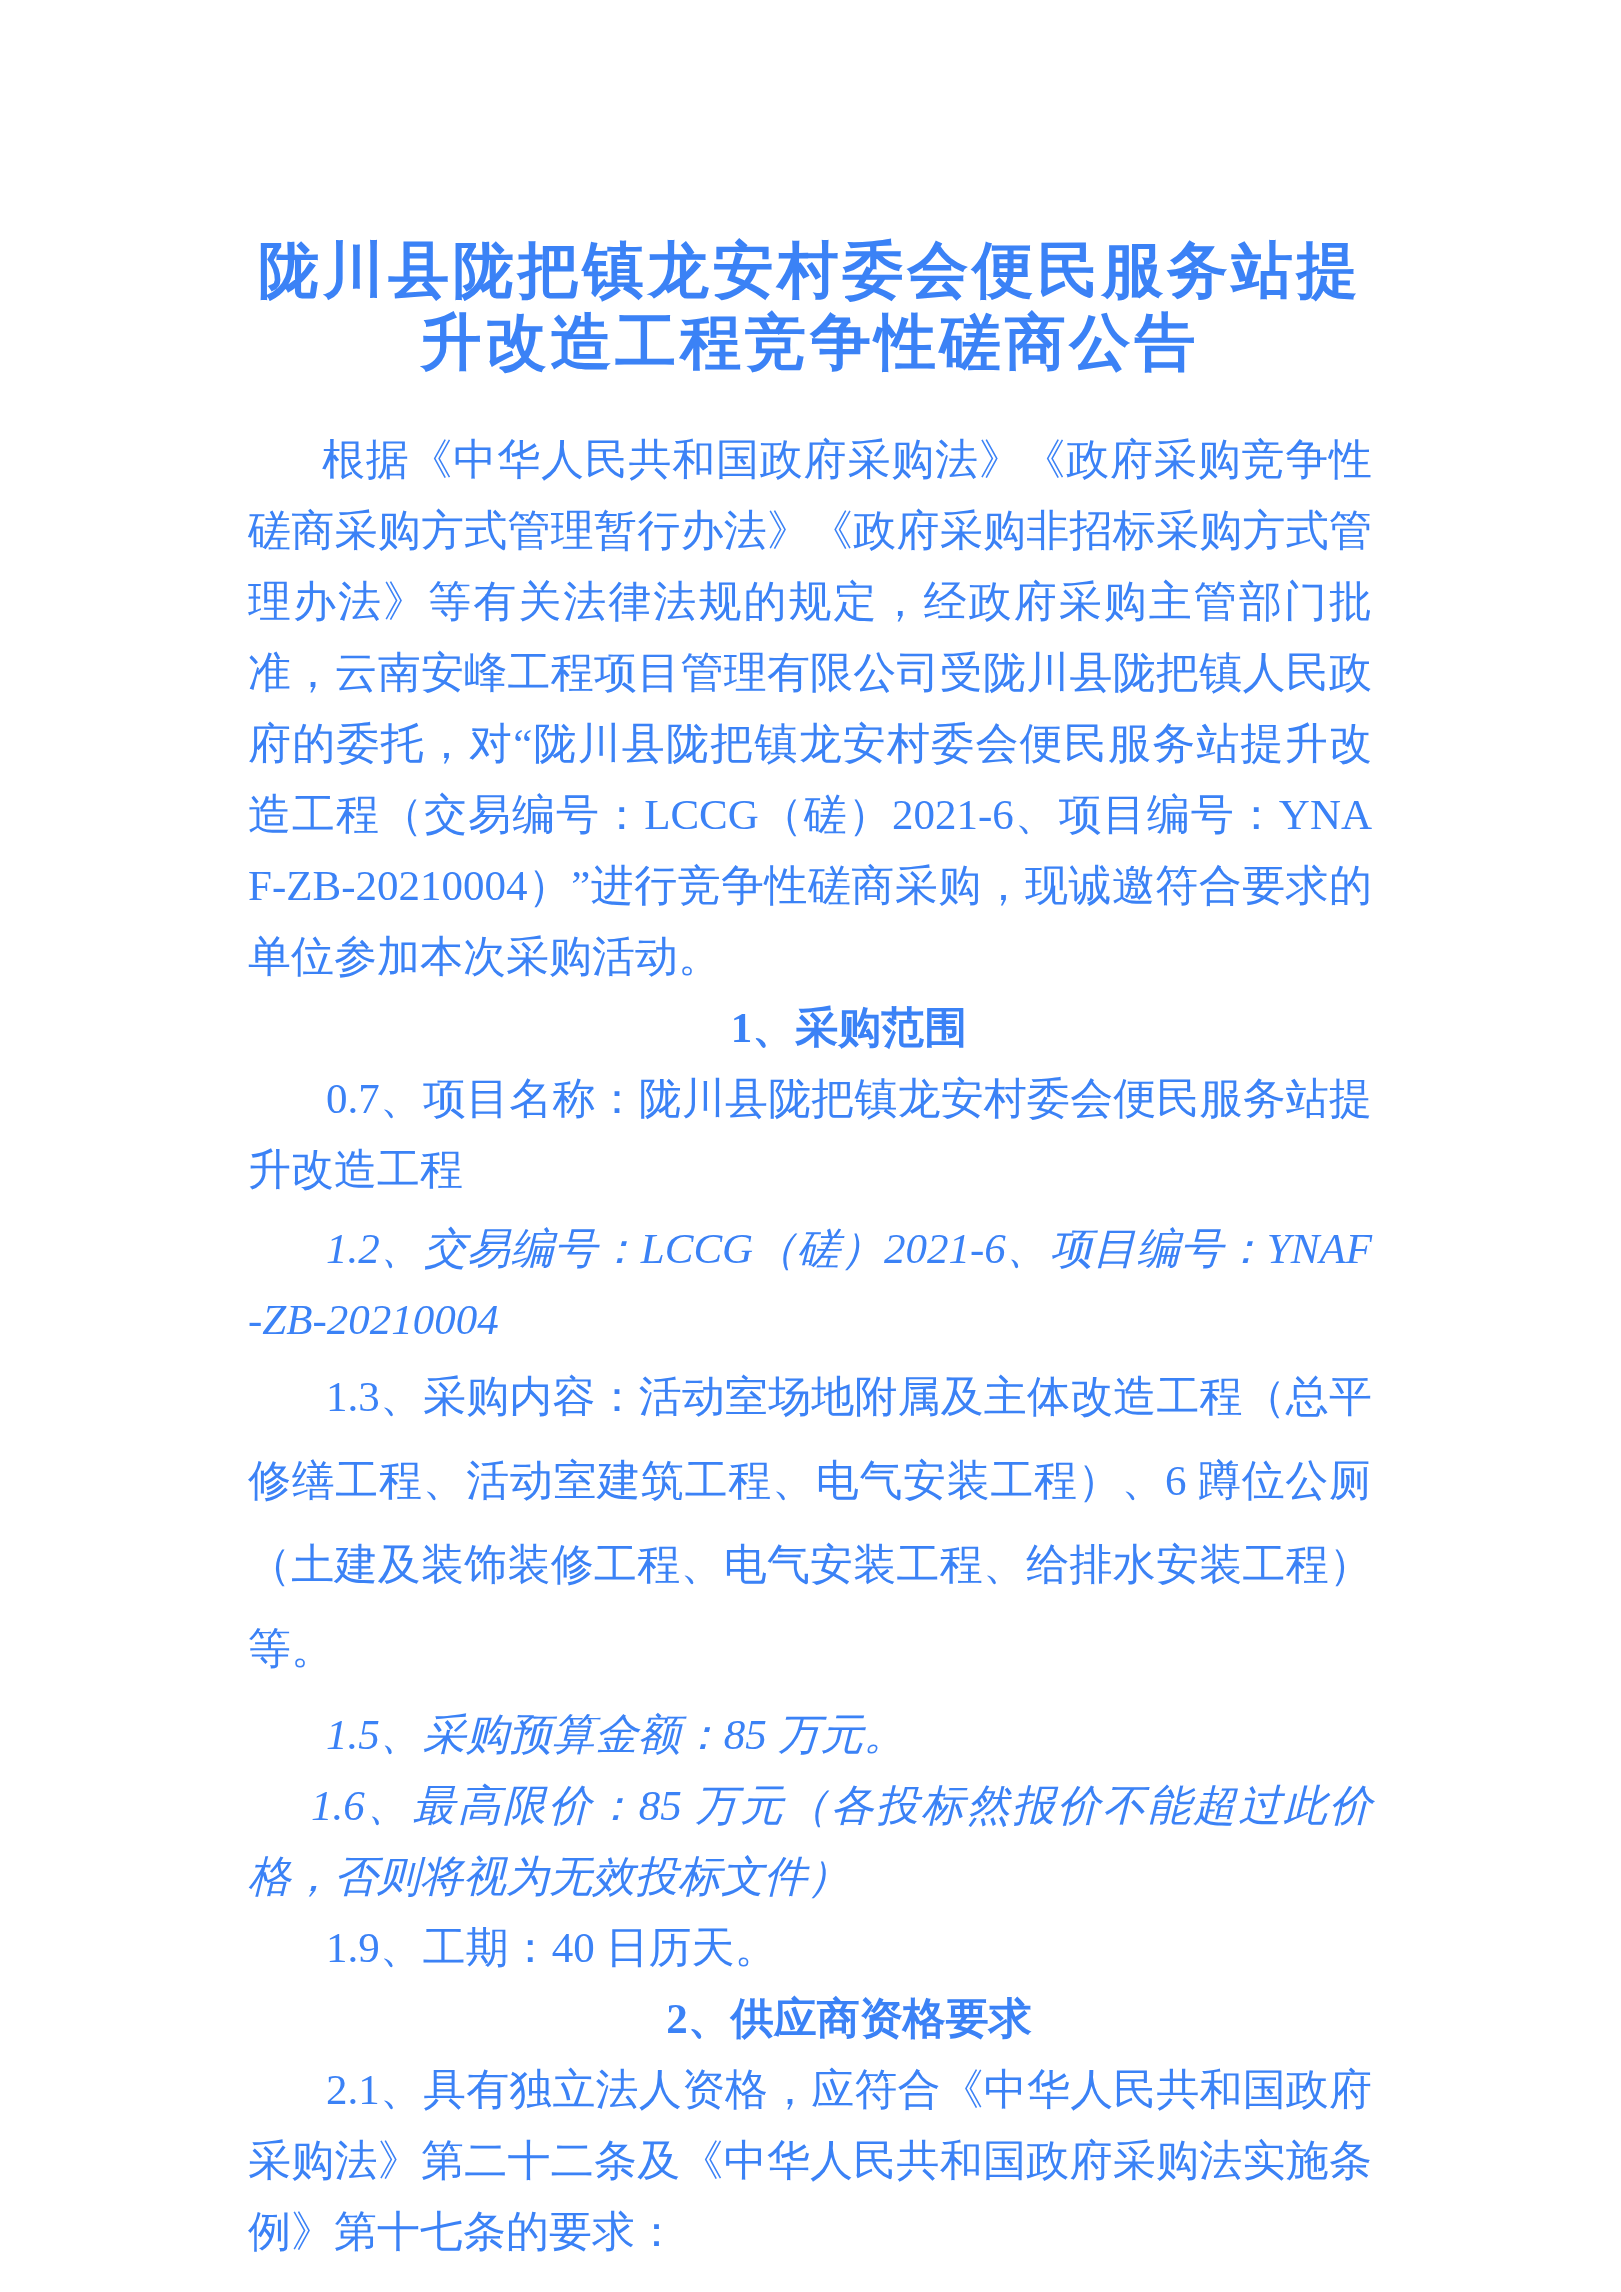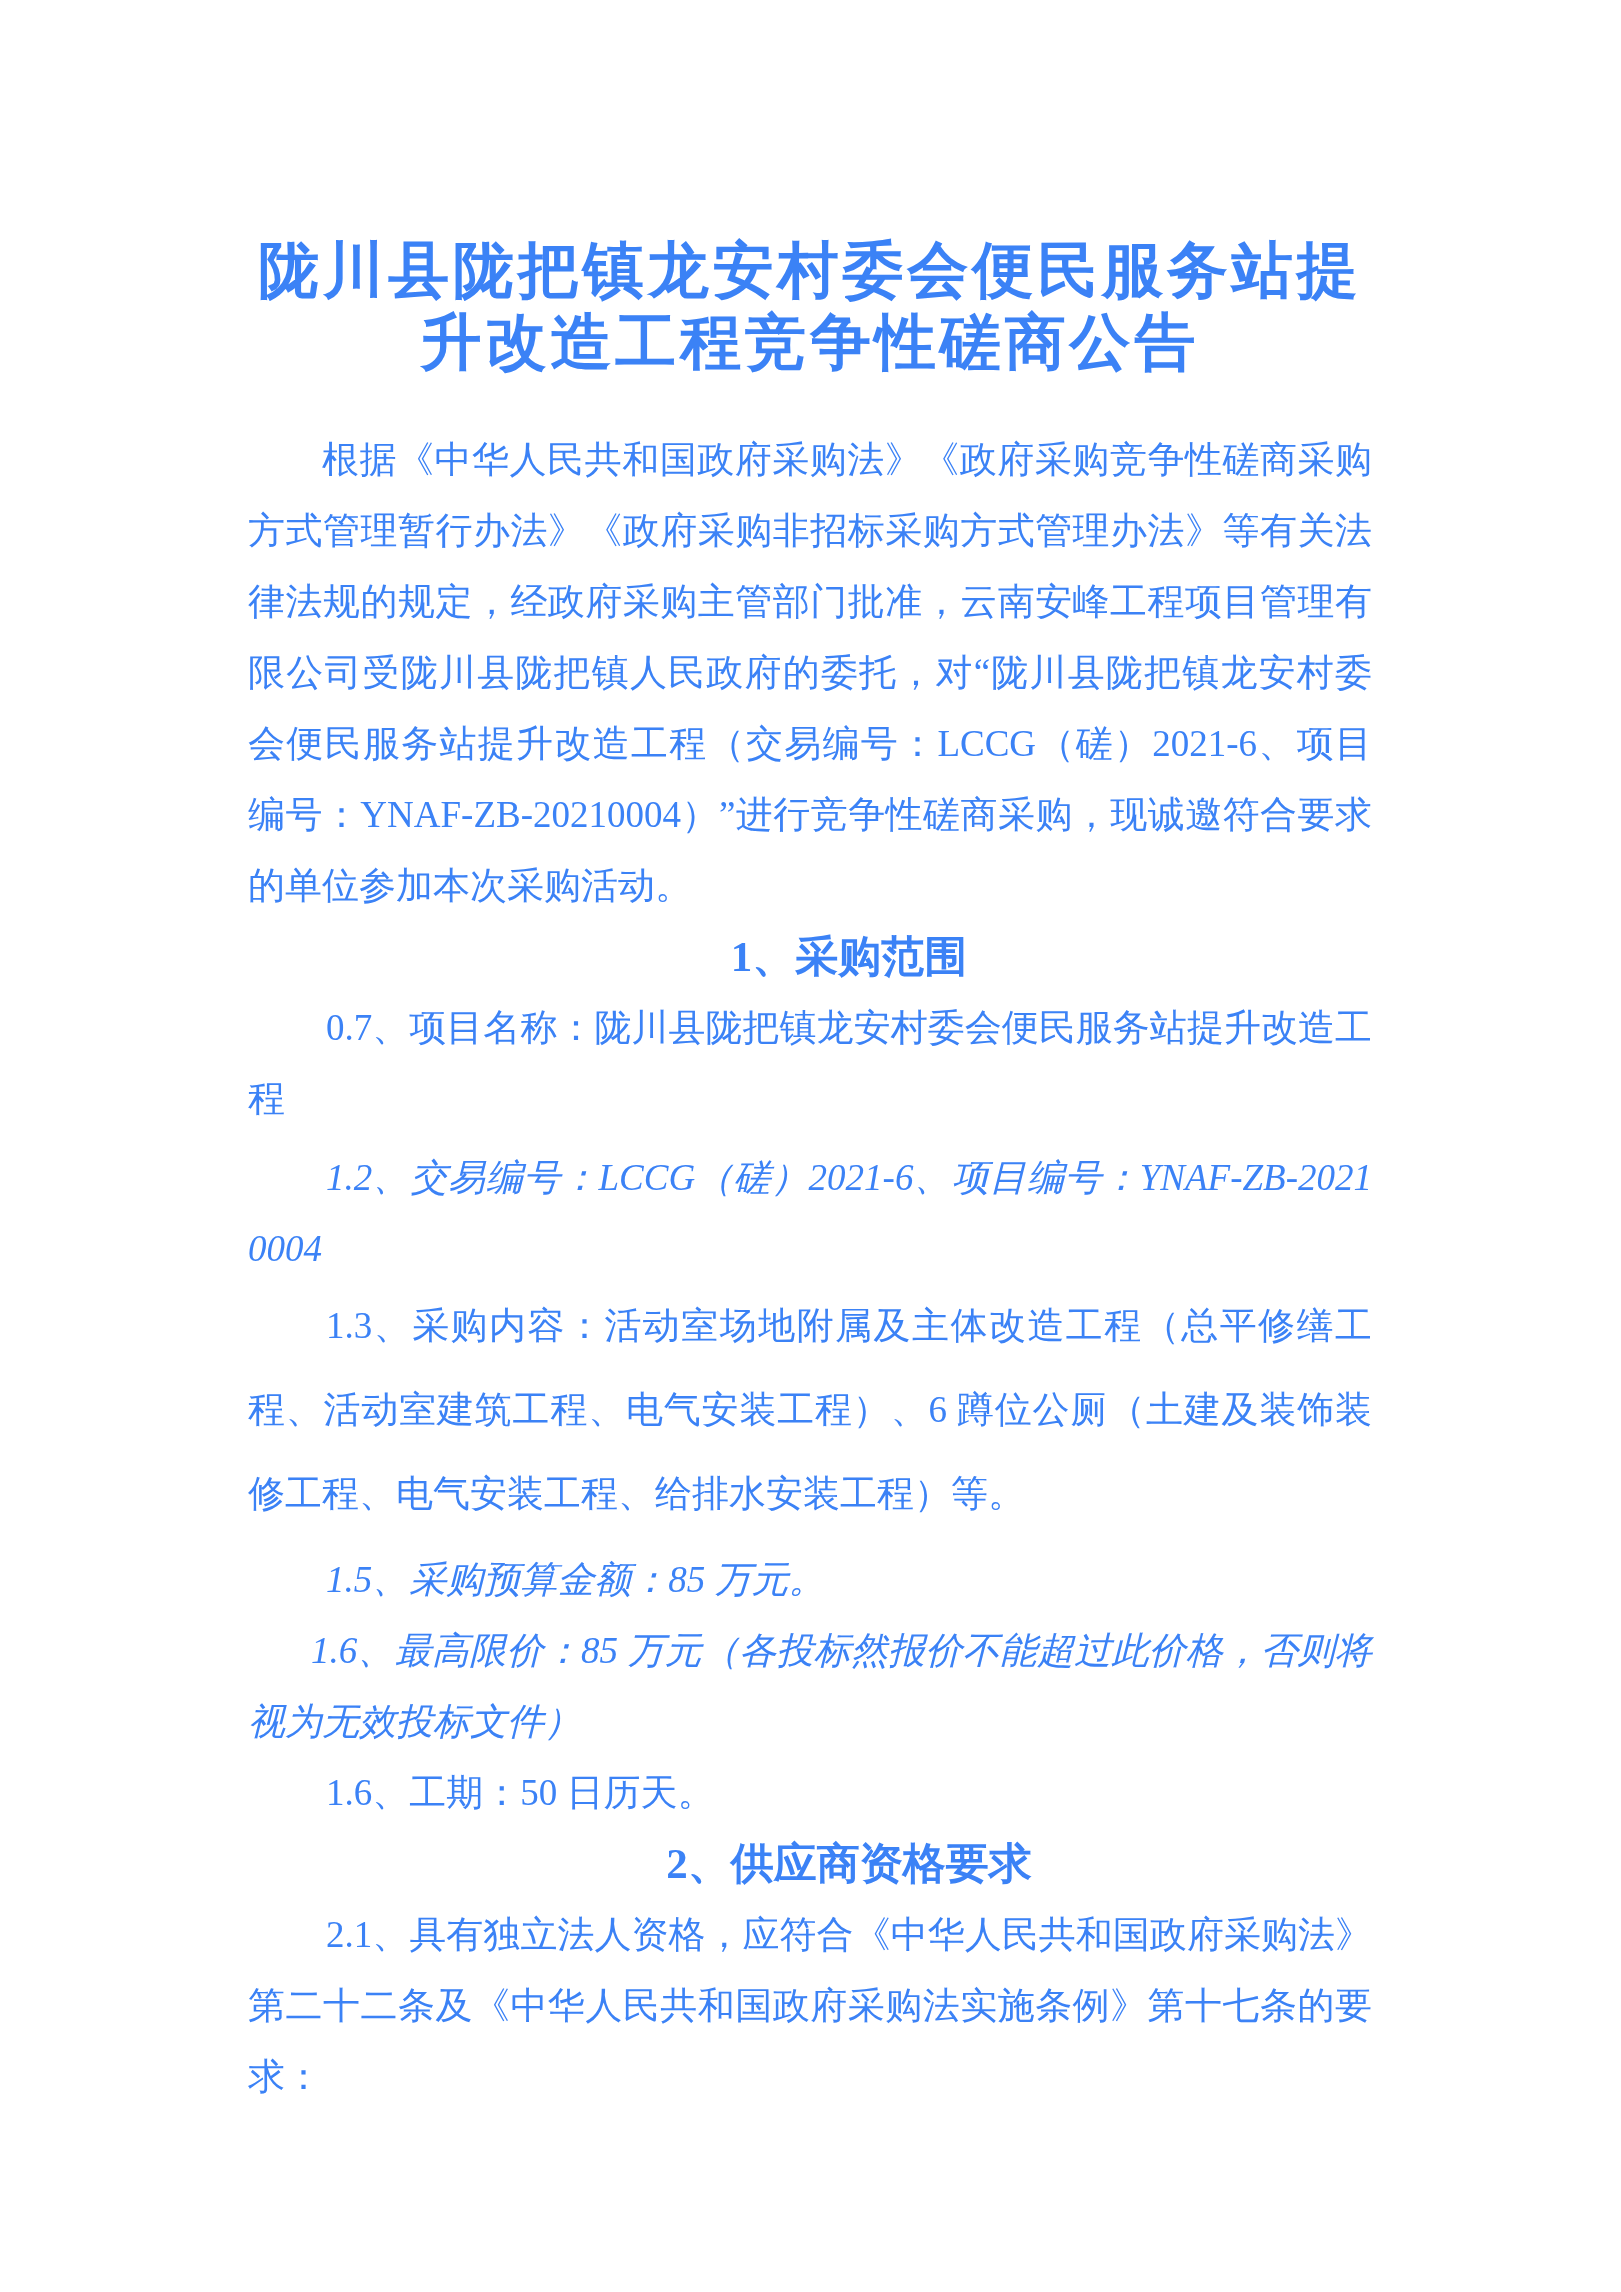--- a/index.html
+++ b/index.html
@@ -27,21 +27,21 @@
     margin: 235px 0 45px 0;
     font-size: 61px;
     line-height: 72px;
     font-weight: bold;
     text-align: center;
     letter-spacing: 3.9px;
     font-family: "Liberation Serif", "DejaVu Serif", serif;
   }
   .para {
     margin: 0;
-    font-size: 37px;
+    font-size: 43px;
     line-height: 71px;
     text-align: justify;
     text-indent: 74px;
     word-break: break-all;
   }
   .sec-heading {
     margin: 0;
     font-size: 43px;
     line-height: 71px;
     font-weight: bold;
@@ -79,21 +79,21 @@
 
     <p class="para item mt8">1.2、交易编号：LCCG（磋）2021-6、项目编号：YNAF-ZB-20210004</p>
 
     <p class="para item loose">1.3、采购内容：活动室场地附属及主体改造工程（总平修缮工程、活动室建筑工程、电气安装工程）、6 蹲位公厕（土建及装饰装修工程、电气安装工程、给排水安装工程）等。</p>
 
 
     <p class="para item mt8">1.5、采购预算金额：85 万元。</p>
 
     <p class="para item indent-sm">1.6、最高限价：85 万元（各投标然报价不能超过此价格，否则将视为无效投标文件）</p>
 
-    <p class="para item">1.6、工期：50 日历天。</p>
+    <p class="para item">1.9、工期：40 日历天。</p>
 
     <h2 class="sec-heading">2、供应商资格要求</h2>
 
     <p class="para item">2.1、具有独立法人资格，应符合《中华人民共和国政府采购法》第二十二条及《中华人民共和国政府采购法实施条例》第十七条的要求：</p>
 
   </div>
 </div>
 
 
 </body></html>

